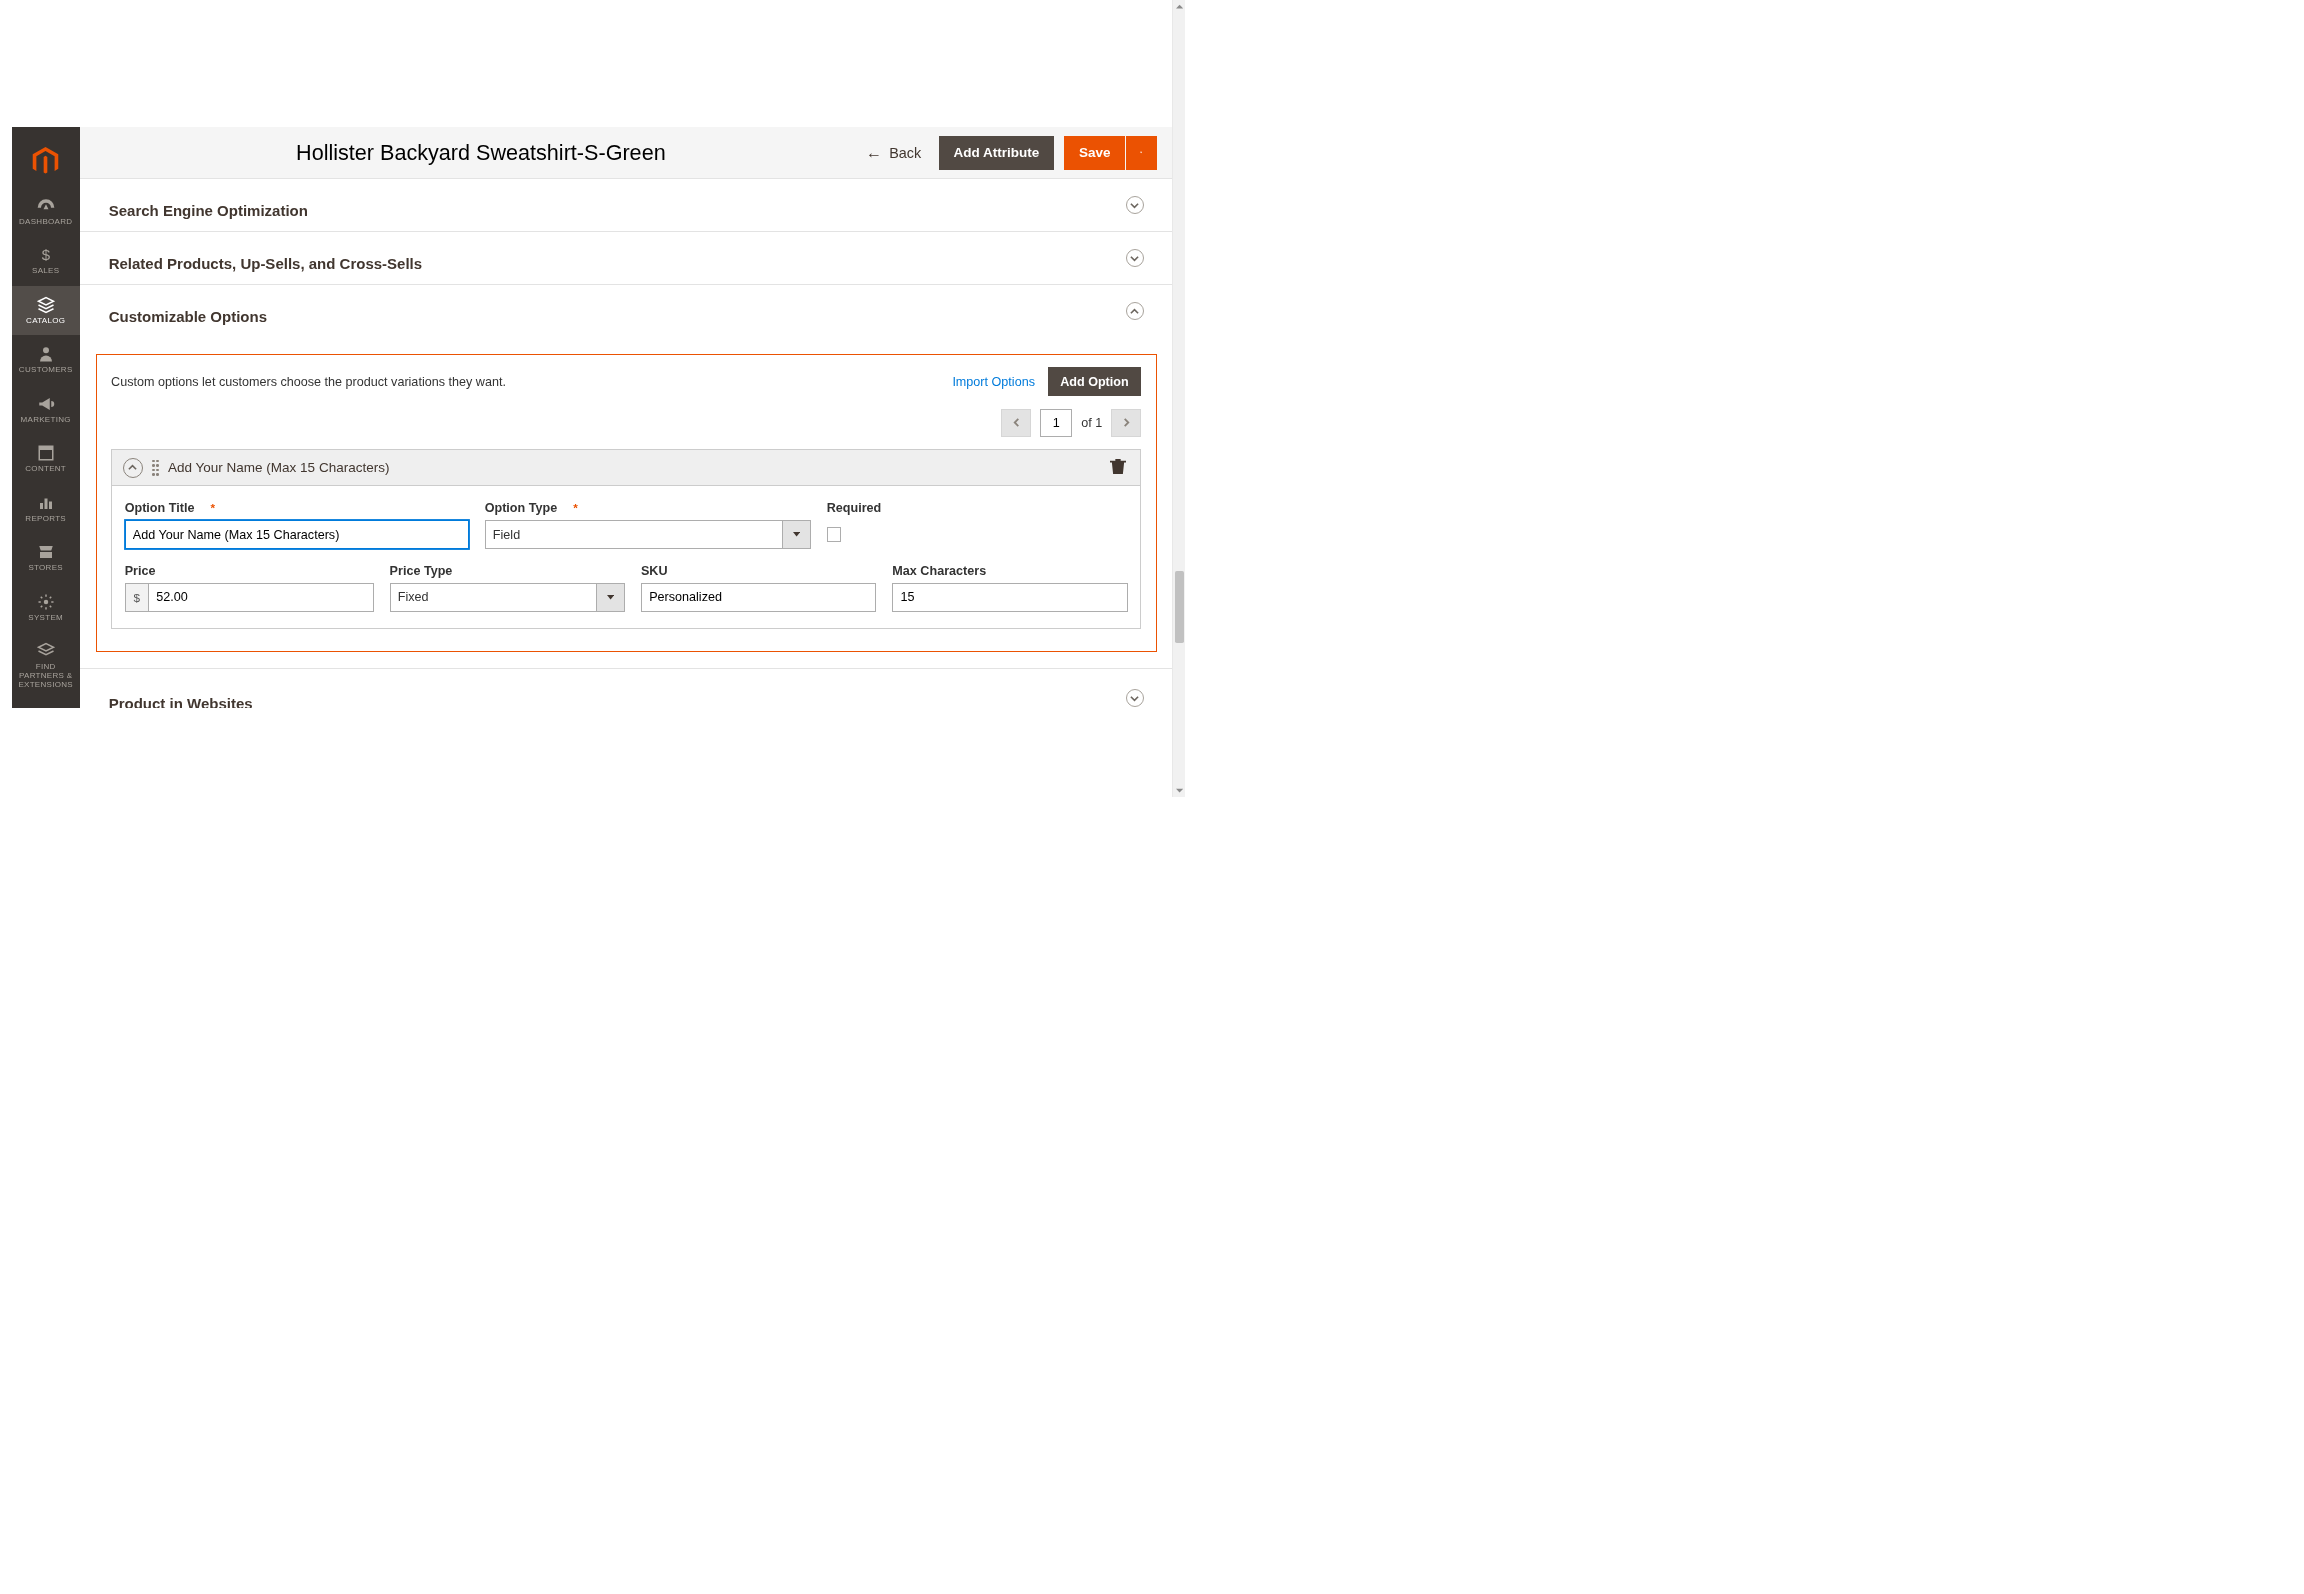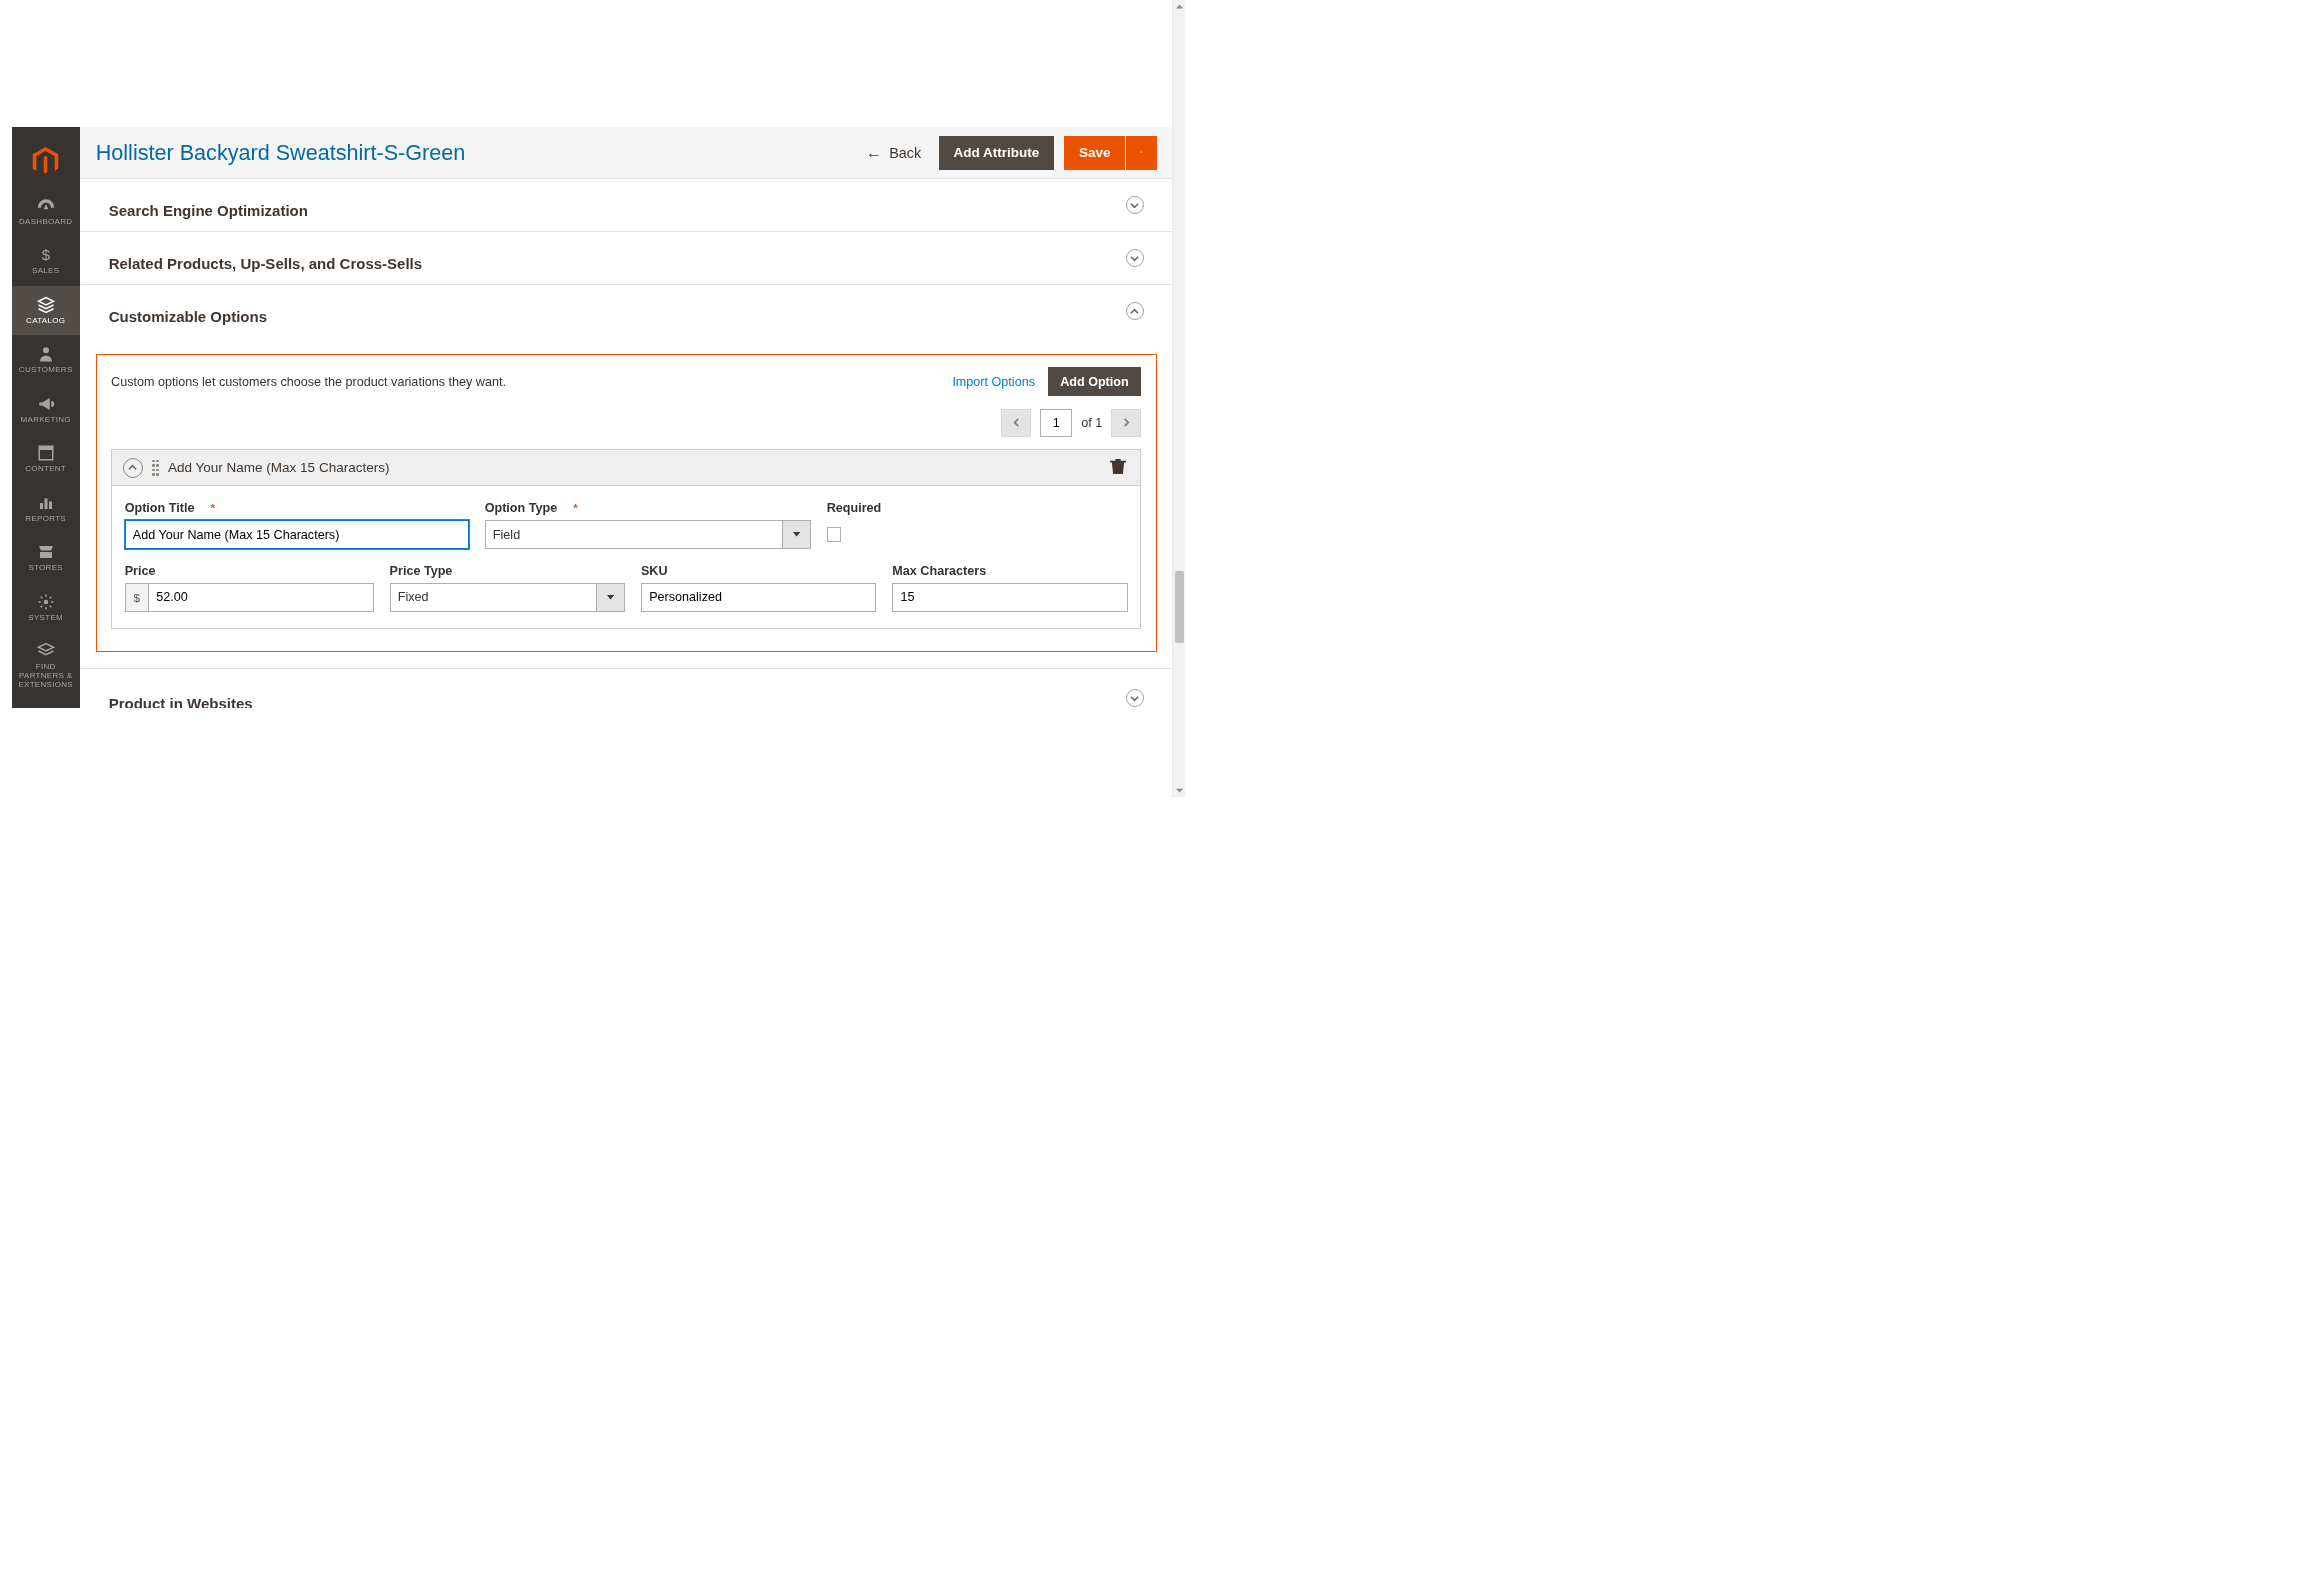--- a/index.html
+++ b/index.html
@@ -15,21 +15,21 @@
 .logo-badge svg { width: 31px; height: 31px; }
 .side-item { width: 68px; display: flex; flex-direction: column; align-items: center; justify-content: center; gap: 2.7px; color: #a8a39c; font-size: 8px; letter-spacing: 0.3px; font-weight: 400; padding: 10px 1.8px; cursor: pointer; text-align: center; line-height: 1.1; }
 .side-item svg { width: 20px; height: 18px; fill: #a8a39c; }
 .side-item.active { background: #524d49; color: #fff; }
 .side-item.active svg { fill: #fff; }
 .side-item .lbl { text-transform: uppercase; }
 
 .content { position: absolute; left: 68px; top: 0; right: 0; height: 581px; background: #fff; overflow: hidden; }
 
 .top-header { height: 52px; background: #f5f5f5; border-bottom: 0.9px solid #e3e3e3; display: flex; align-items: center; padding: 0 16px 0 16px; }
-.page-title { font-size: 21.6px; font-weight: 400; color: #0369a1; flex: 1; }
+.page-title { font-size: 21.6px; font-weight: 400; color: #000000; flex: 1; text-align: center; }
 .hdr-actions { display: flex; align-items: center; gap: 10.8px; }
 .back-btn { display: flex; align-items: center; gap: 7.2px; color: #41362f; font-size: 14.4px; cursor: pointer; margin-right: 7.2px; }
 .back-arrow { font-size: 16px; }
 .btn { height: 34px; padding: 0 14.4px; font-size: 13.5px; font-weight: 600; border: none; cursor: pointer; display: inline-flex; align-items: center; }
 .btn-attr { background: #514943; color: #fff; }
 .btn-save { background: #eb5202; color: #fff; }
 .btn-save-drop { background: #eb5202; color: #fff; width: 31px; justify-content: center; margin-left: 0.9px; }
 .btn-save-drop svg { width: 9px; height: 9px; fill: #fff; }
 
 .body-area { background: #fff; padding: 0 0 0 0; }

